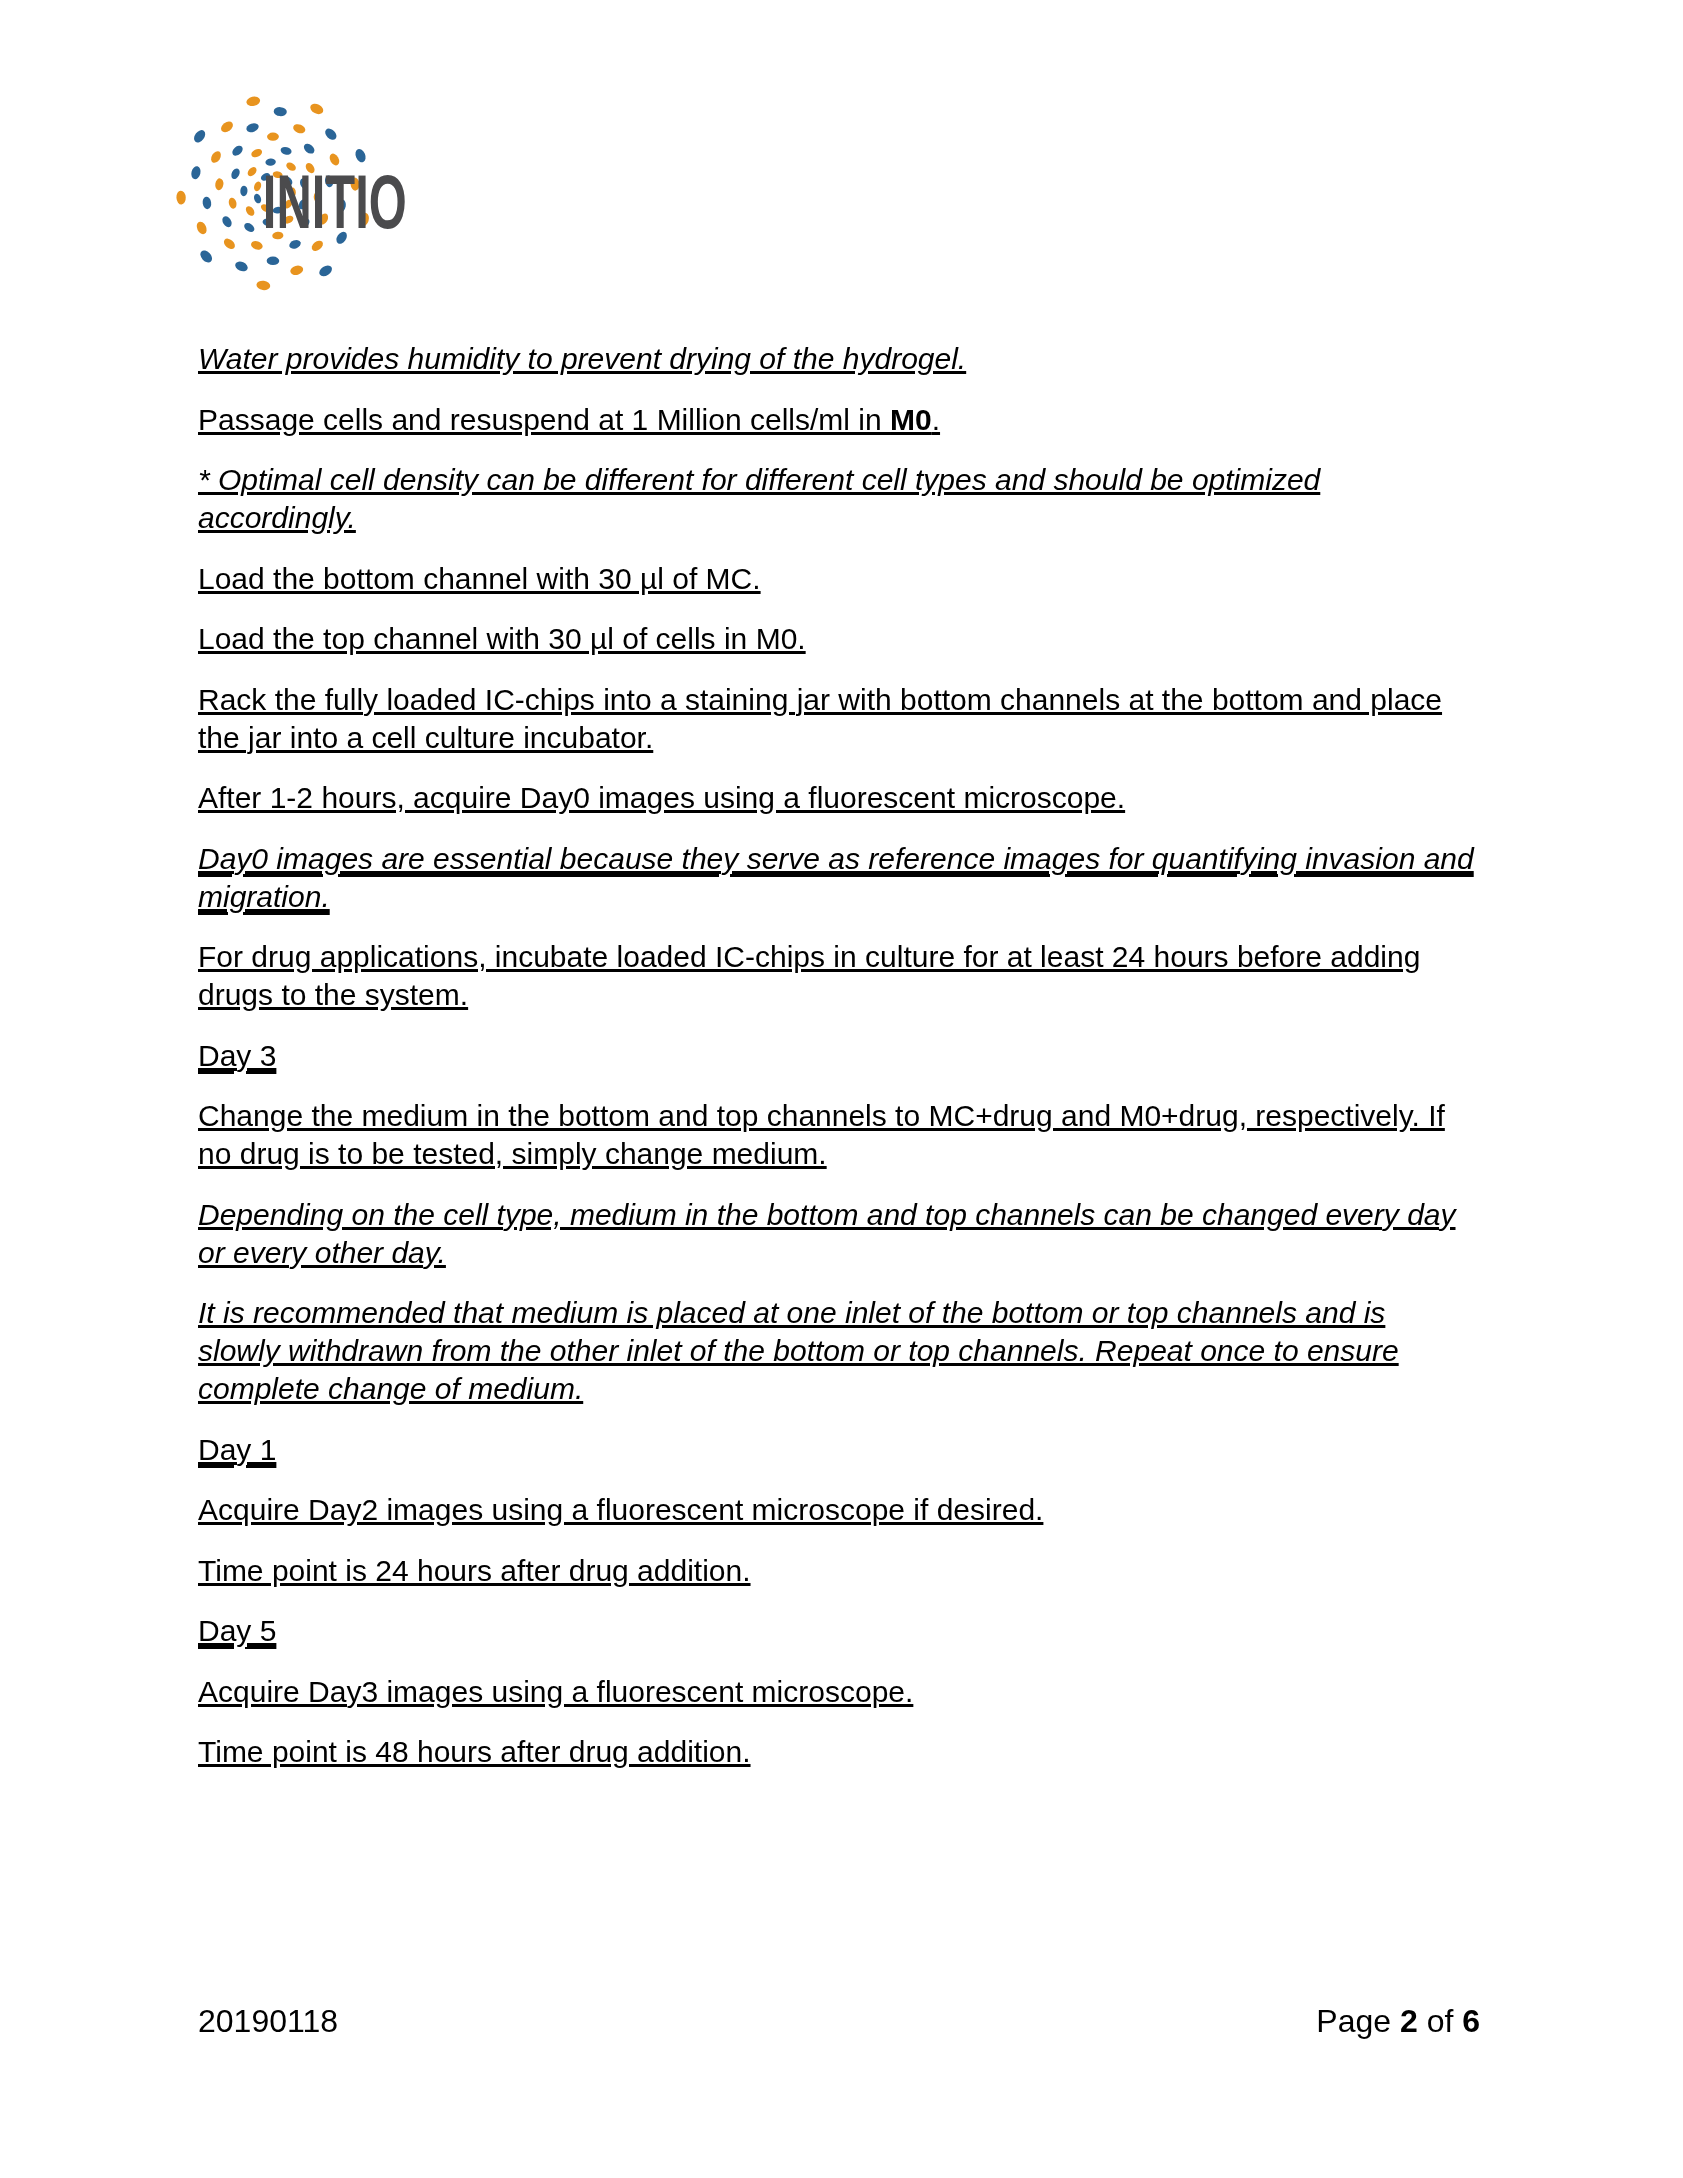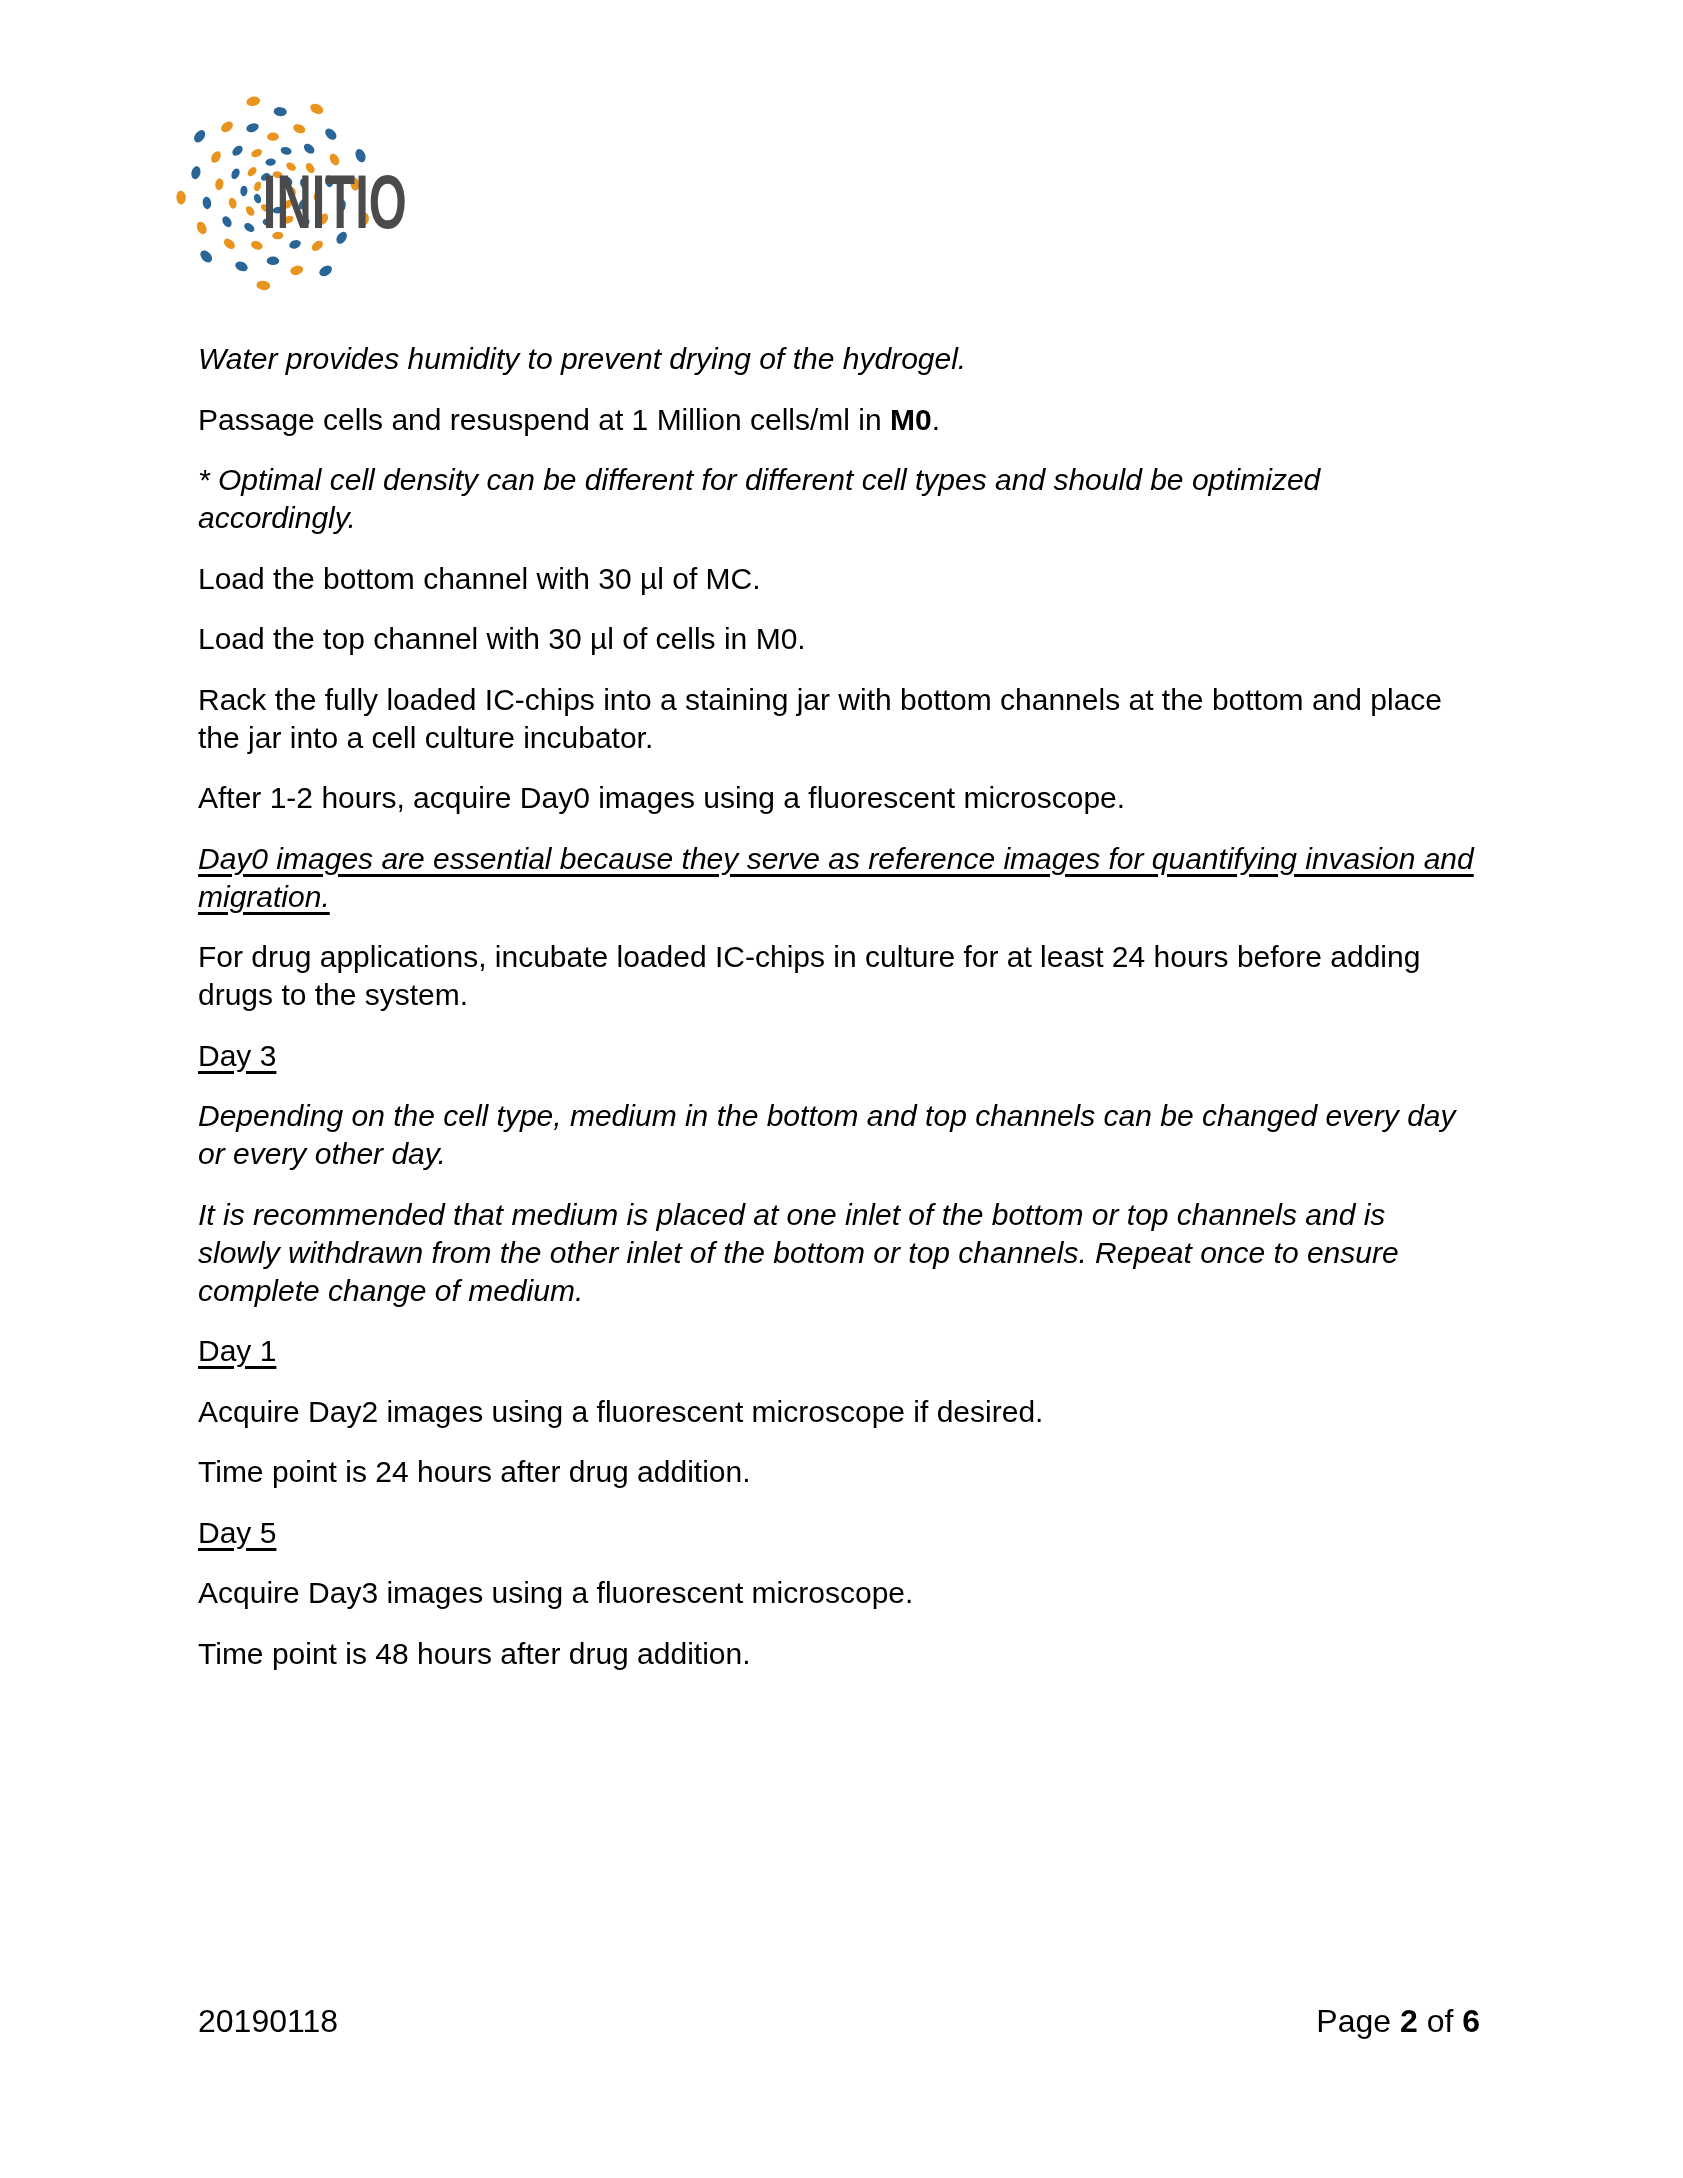--- a/index.html
+++ b/index.html
@@ -31,20 +31,21 @@
   .logo-text {
     font-family: "Liberation Sans", sans-serif;
     font-weight: bold;
     font-size: 84px;
   }
   .doc {
     position: absolute;
     left: 198px;
     top: 340px;
     width: 1314px;
+    text-decoration: underline;
   }
   .doc p {
     margin: 0 0 22.5px 0;
     font-size: 30px;
     line-height: 38px;
     white-space: pre-wrap;
   }
   .doc .body { font-style: normal; }
   .doc .body-italic { font-style: italic; }
   .doc .body-italic-underline {
@@ -156,20 +157,22 @@
       <p class="body"><span class="seg">Load the bottom channel with 30 µl of MC.</span></p>
       <p class="body"><span class="seg">Load the top channel with 30 µl of cells in M0.</span></p>
       <p class="body"><span class="seg">Rack the fully loaded IC-chips into a staining jar with bottom channels at the bottom and place
 the jar into a cell culture incubator.</span></p>
       <p class="body"><span class="seg">After 1-2 hours, acquire Day0 images using a fluorescent microscope.</span></p>
       <p class="body-italic-underline"><span class="seg">Day0 images are essential because they serve as reference images for quantifying invasion and
 migration.</span></p>
       <p class="body"><span class="seg">For drug applications, incubate loaded IC-chips in culture for at least 24 hours before adding
 drugs to the system.</span></p>
       <p class="heading-underline"><span class="seg">Day 3</span></p>
+      <p class="body"><span class="seg">Change the medium in the bottom and top channels to MC+drug and M0+drug, respectively. If
+no drug is to be tested, simply change medium.</span></p>
       <p class="body-italic"><span class="seg">Depending on the cell type, medium in the bottom and top channels can be changed every day
 or every other day.</span></p>
       <p class="body-italic"><span class="seg">It is recommended that medium is placed at one inlet of the bottom or top channels and is
 slowly withdrawn from the other inlet of the bottom or top channels. Repeat once to ensure
 complete change of medium.</span></p>
       <p class="heading-underline"><span class="seg">Day 1</span></p>
       <p class="body"><span class="seg">Acquire Day2 images using a fluorescent microscope if desired.</span></p>
       <p class="body"><span class="seg">Time point is 24 hours after drug addition.</span></p>
       <p class="heading-underline"><span class="seg">Day 5</span></p>
       <p class="body"><span class="seg">Acquire Day3 images using a fluorescent microscope.</span></p>

